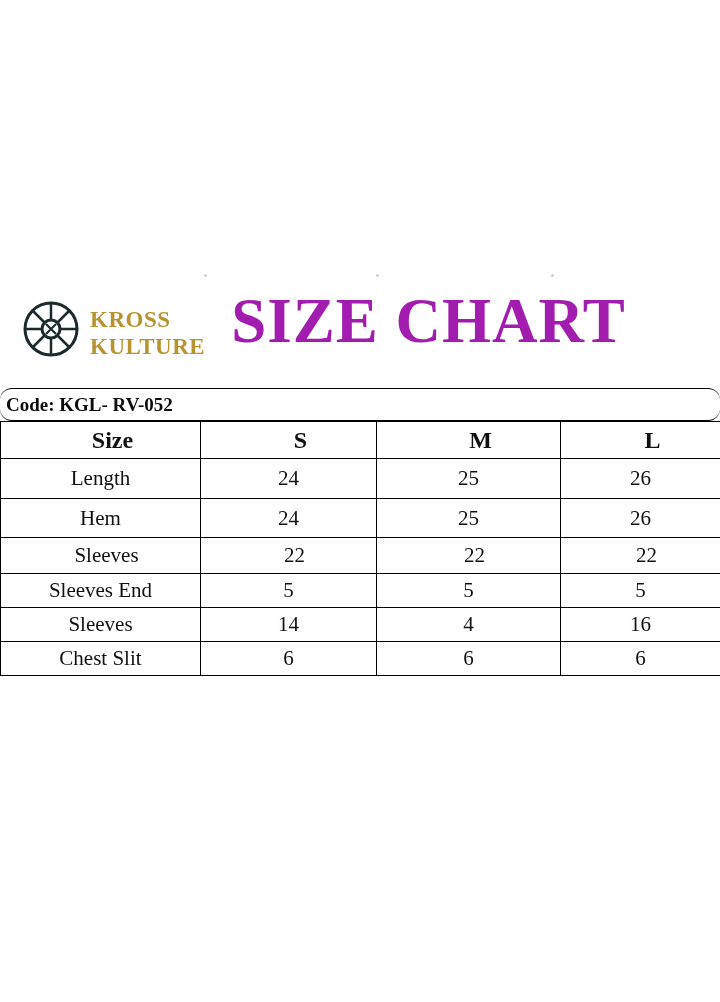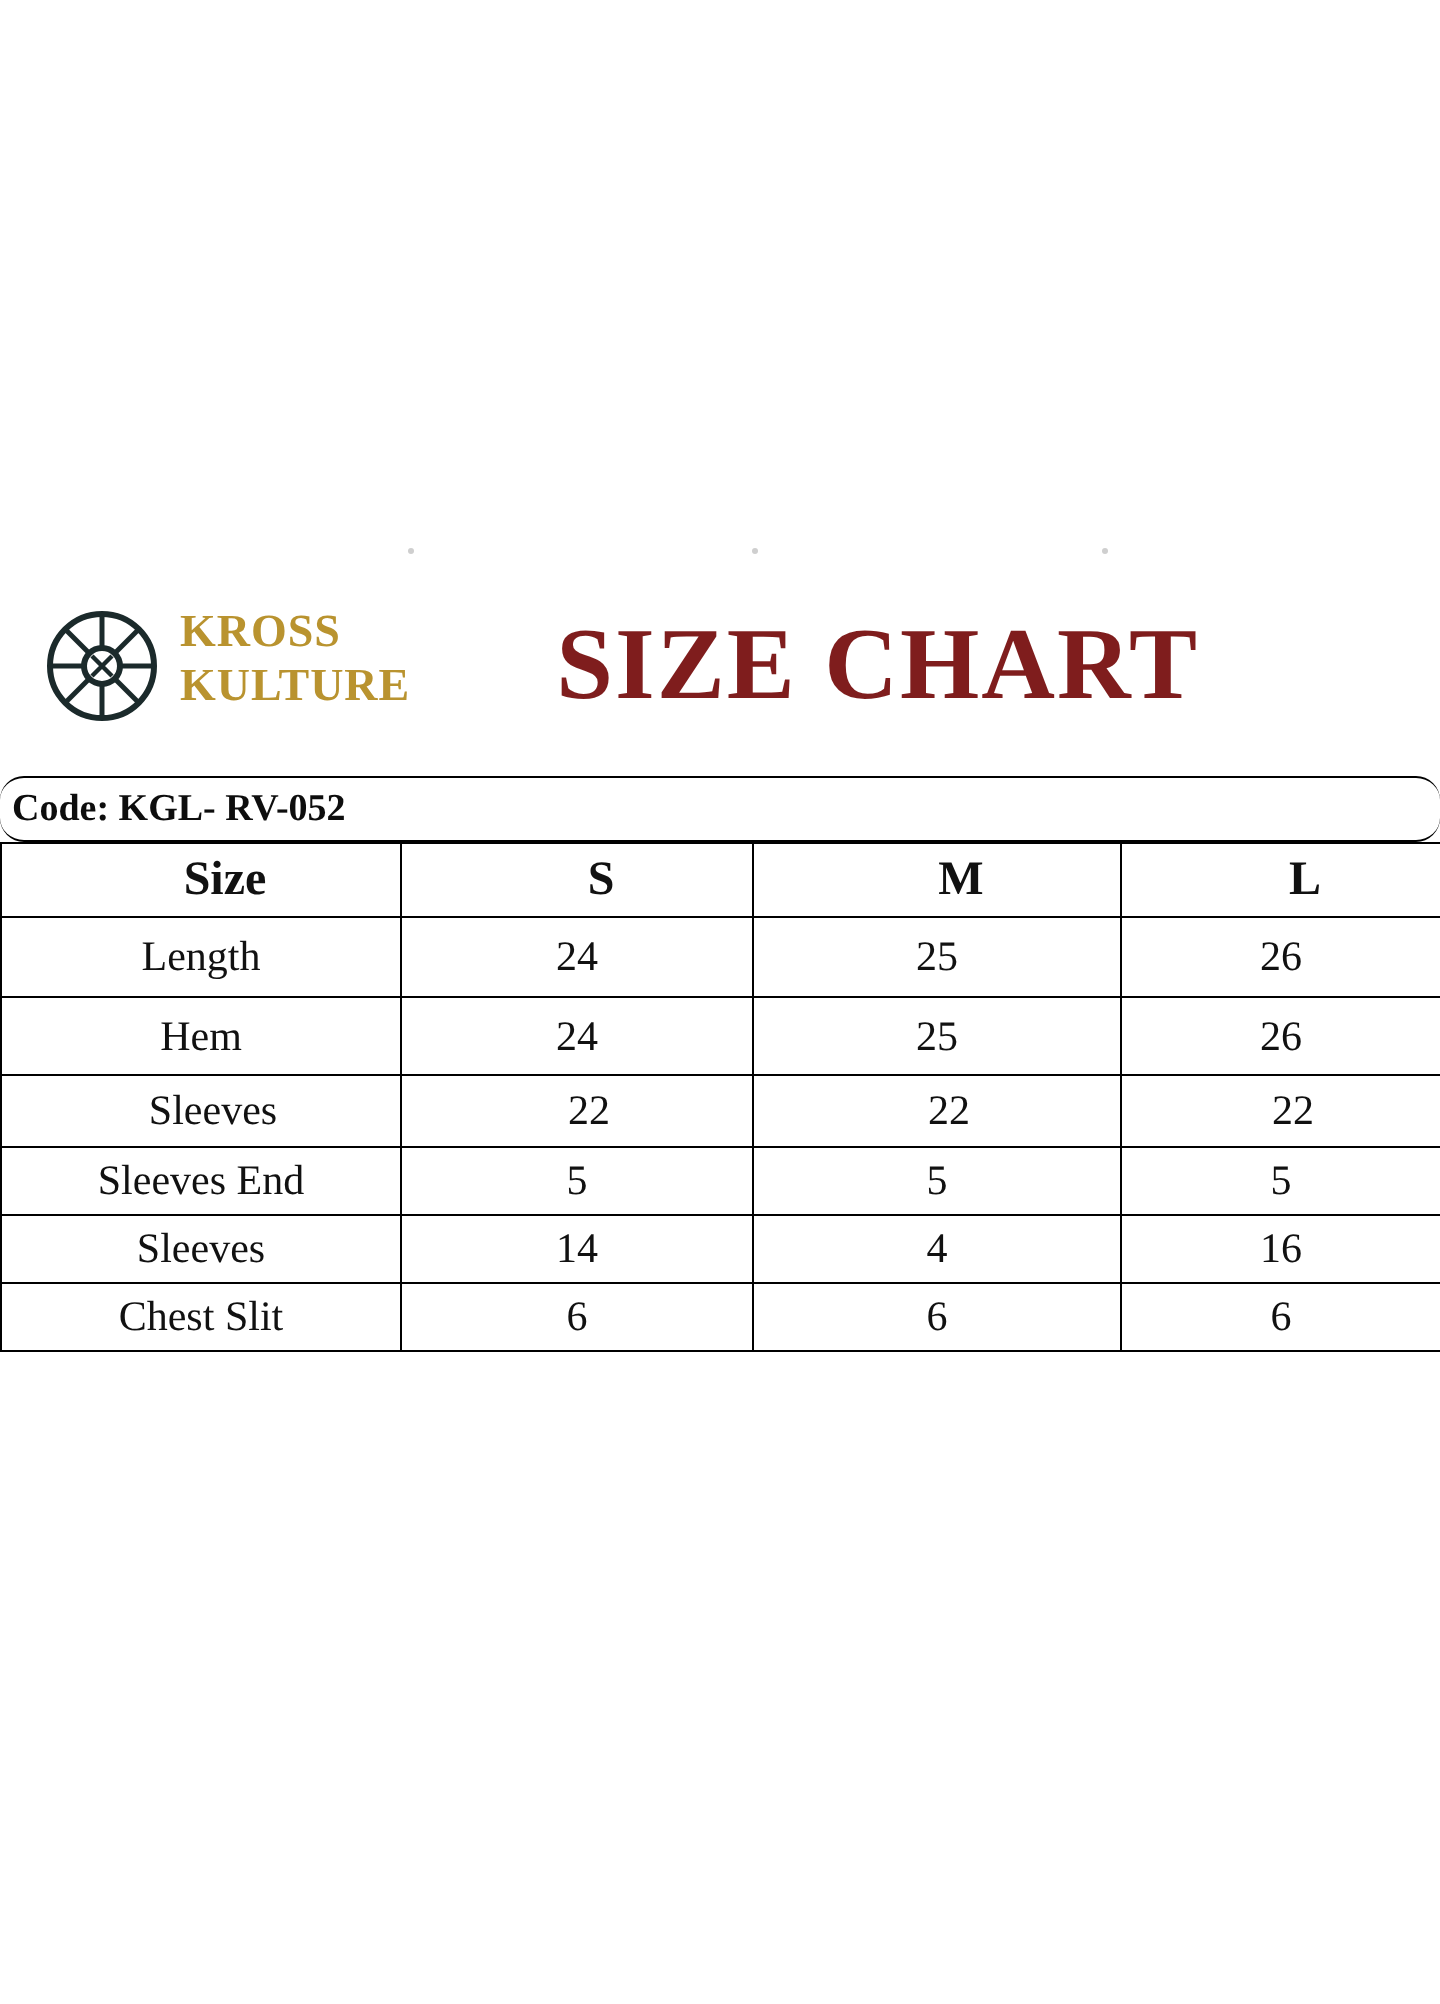--- a/index.html
+++ b/index.html
@@ -40,26 +40,26 @@
     background: #cfcfcf;
     border-radius: 50%;
   }
   .dot.d1 { left: 204px; }
   .dot.d2 { left: 376px; }
   .dot.d3 { left: 551px; }
 
   
   .header {
     position: absolute;
-    top: 304px;
+    top: 288px;
     left: 22px;
     width: 676px;
     height: 70px;
     display: flex;
-    align-items: flex-start;
+    align-items: flex-end;
   }
 
   .logo-mark {
     width: 58px;
     height: 58px;
     flex: 0 0 58px;
     position: relative;
     margin-right: 10px;
   }
   .logo-mark svg { display: block; }
@@ -77,25 +77,24 @@
     font-weight: bold;
     letter-spacing: 0.5px;
     color: #b9932f;
     font-size: 23px;
   }
   .logo-word .l1 { margin-bottom: 4px; }
 
   .chart-title {
     font-family: "Liberation Serif", serif;
     font-weight: bold;
-    font-size: 51px;
+    font-size: 63px;
     letter-spacing: 1px;
-    color: #7f1d1d;
+    color: #a21caf;
     white-space: nowrap;
-    margin-left: 47px;
   }
 
   
   .code-band {
     position: absolute;
     top: 388px;
     left: 0;
     width: 720px;
     height: 33px;
     border-top: 1.6px solid #000;

